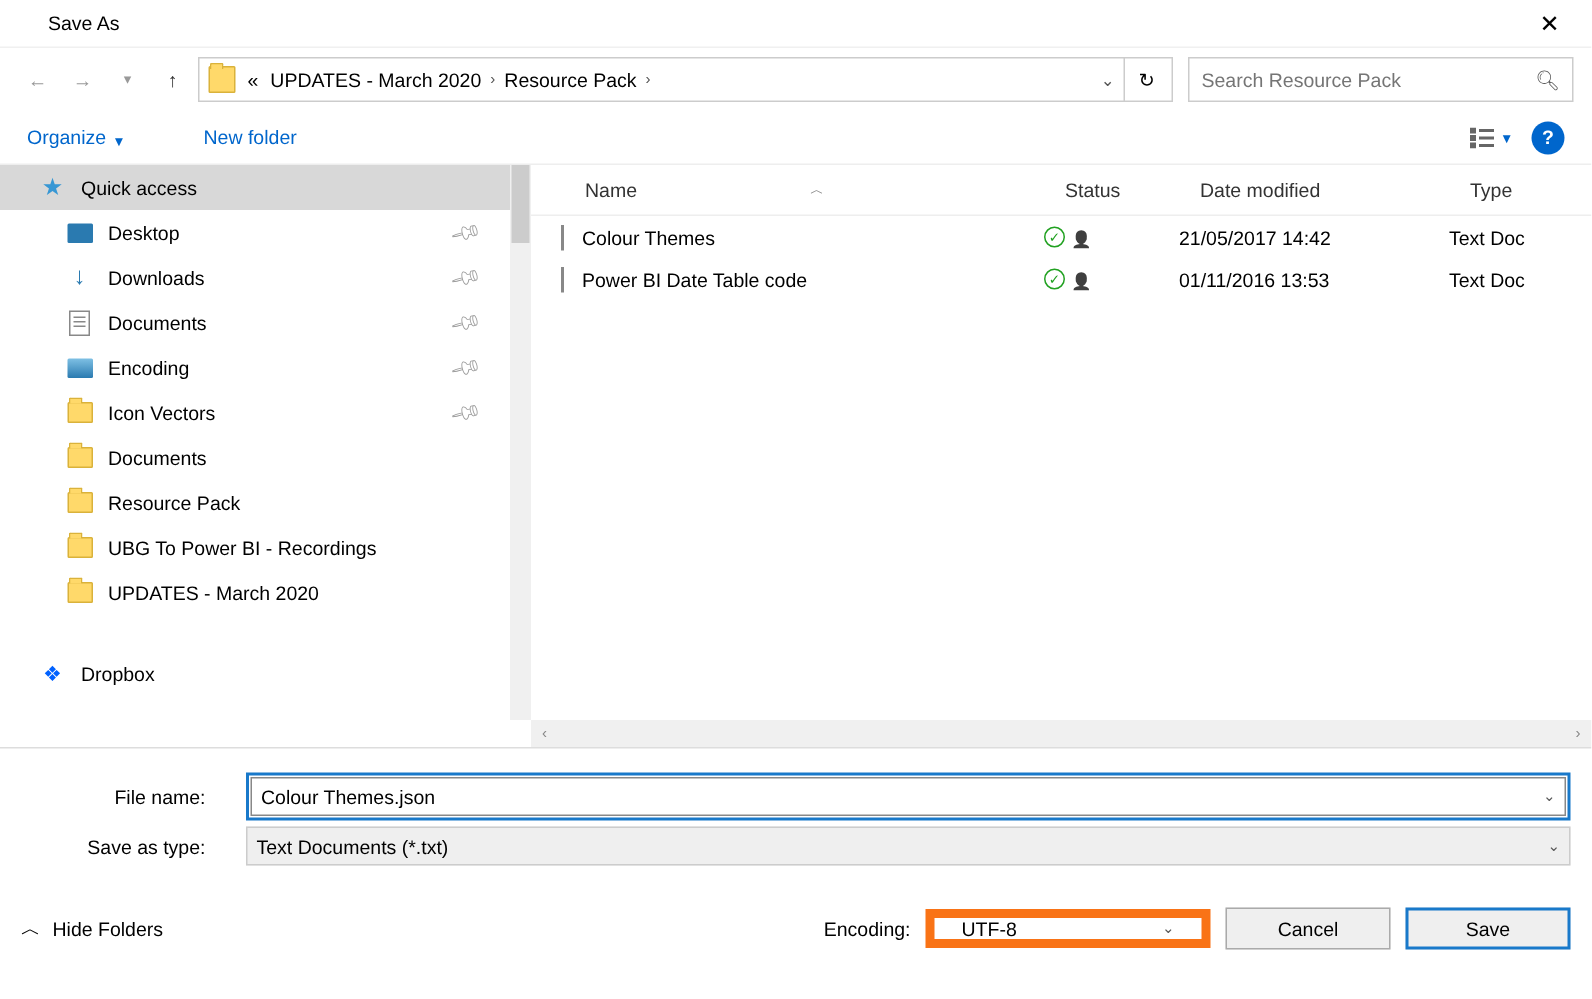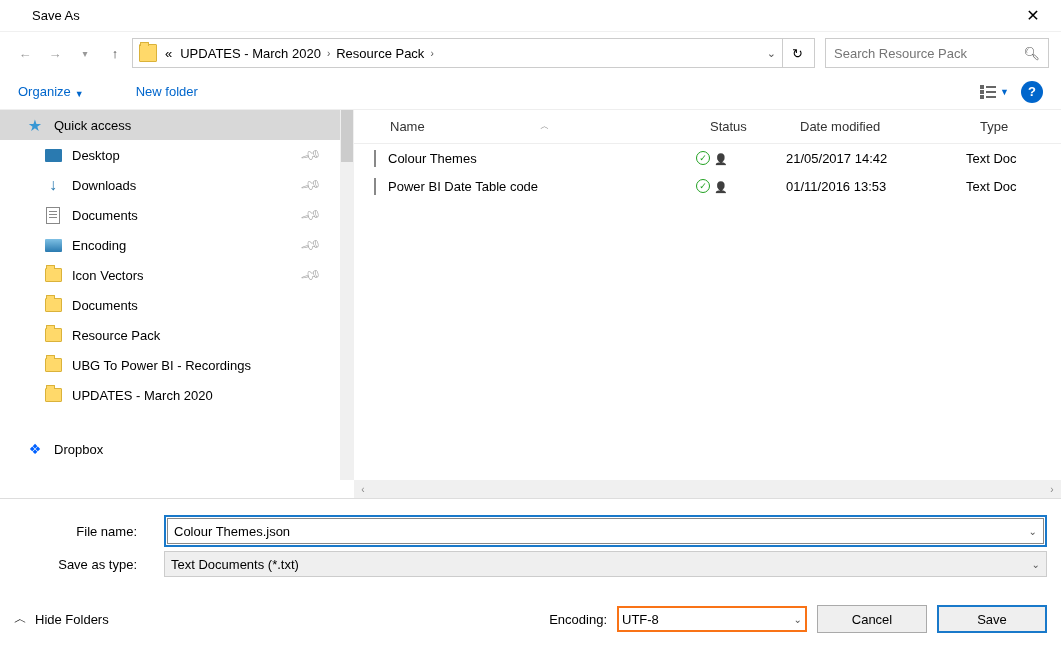--- a/index.html
+++ b/index.html
@@ -13,21 +13,21 @@
 .navbar { height: 42px; display: flex; align-items: center; padding: 0 12px; gap: 4px; }
 .nav-arrow { width: 26px; height: 26px; display: flex; align-items: center; justify-content: center; color: #999; }
 .nav-arrow.enabled { color: #333; }
 .breadcrumb-box { flex: 1; border: 1px solid #ccc; height: 30px; display: flex; align-items: center; padding: 0 2px; }
 .folder-icon-sm { width: 18px; height: 18px; background: #ffd96a; border: 1px solid #dab23a; border-radius: 1px; margin: 0 4px; position: relative; }
 .folder-icon-sm::before { content: ""; position: absolute; top: -3px; left: 0; width: 7px; height: 3px; background: #ffd96a; border: 1px solid #dab23a; border-bottom: none; border-radius: 1px 1px 0 0; }
 .crumb { padding: 0 4px; }
 .chevron { color: #555; padding: 0 2px; font-size: 10px; }
 .bc-expand { margin-left: auto; padding: 0 6px; color: #555; }
 .refresh { width: 30px; height: 30px; border-left: 1px solid #ccc; display: flex; align-items: center; justify-content: center; cursor: pointer; }
-.searchbox { width: 224px; border: 1px solid #ccc; height: 30px; display: flex; align-items: center; padding: 0 8px; margin-left: 6px; }
+.searchbox { width: 257px; border: 1px solid #ccc; height: 30px; display: flex; align-items: center; padding: 0 8px; margin-left: 6px; }
 .searchbox input { border: none; flex: 1; outline: none; color: #666; font-size: 13px; }
 .search-icon { color: #555; font-size: 13px; }
 
 .toolbar { height: 36px; display: flex; align-items: center; padding: 0 18px; border-bottom: 1px solid #eee; }
 .tool-link { color: #0066cc; cursor: pointer; display: flex; align-items: flex-end; gap: 4px; }
 .tool-link + .tool-link { margin-left: 52px; }
 .toolbar .right { margin-left: auto; display: flex; align-items: center; gap: 12px; }
 .view-btn { display: flex; align-items: center; gap: 4px; cursor: pointer; }
 .help-btn { width: 22px; height: 22px; border-radius: 50%; background: #0066cc; color: #fff; display: flex; align-items: center; justify-content: center; font-weight: bold; cursor: pointer; }
 
@@ -81,21 +81,21 @@
 .filename-wrap { border: 2px solid #1979ca; padding: 1px; }
 .filename-box { border: 1px solid #888; height: 26px; width: 100%; display: flex; align-items: center; padding: 0 6px; background: #fff; }
 .filename-box input { border: none; outline: none; flex: 1; font-size: 13px; }
 .filename-box .dd { color: #555; font-size: 10px; }
 .typebox { border: 1px solid #ccc; background: #efefef; height: 26px; width: 100%; display: flex; align-items: center; padding: 0 6px; }
 .typebox .dd { margin-left: auto; color: #555; font-size: 10px; }
 
 .footer { display: flex; align-items: center; padding: 16px 14px 8px 14px; }
 .hide-folders { display: flex; align-items: center; gap: 8px; cursor: pointer; }
 .footer-right { margin-left: auto; display: flex; align-items: center; gap: 10px; }
-.enc-dd { border: 2px solid #f97316; height: 26px; width: 190px; display: flex; align-items: center; padding: 0 3px; background: #fff; }
+.enc-dd { border: 6px solid #f97316; height: 26px; width: 190px; display: flex; align-items: center; padding: 0 18px; background: #fff; }
 .enc-dd .dd { margin-left: auto; font-size: 10px; color: #555; }
 .btn-footer { width: 110px; height: 28px; border: 1px solid #aaa; background: #efefef; display: flex; align-items: center; justify-content: center; cursor: pointer; }
 .btn-save { border: 2px solid #1979ca; }
 
 .floppy { width: 14px; height: 14px; background: #5a8fb8; position: relative; border-radius: 1px; }
 .floppy::after { content: ""; position: absolute; bottom: 1px; left: 2px; right: 2px; height: 6px; background: #fff; }
 </style>
 </head>
 <body>
 

